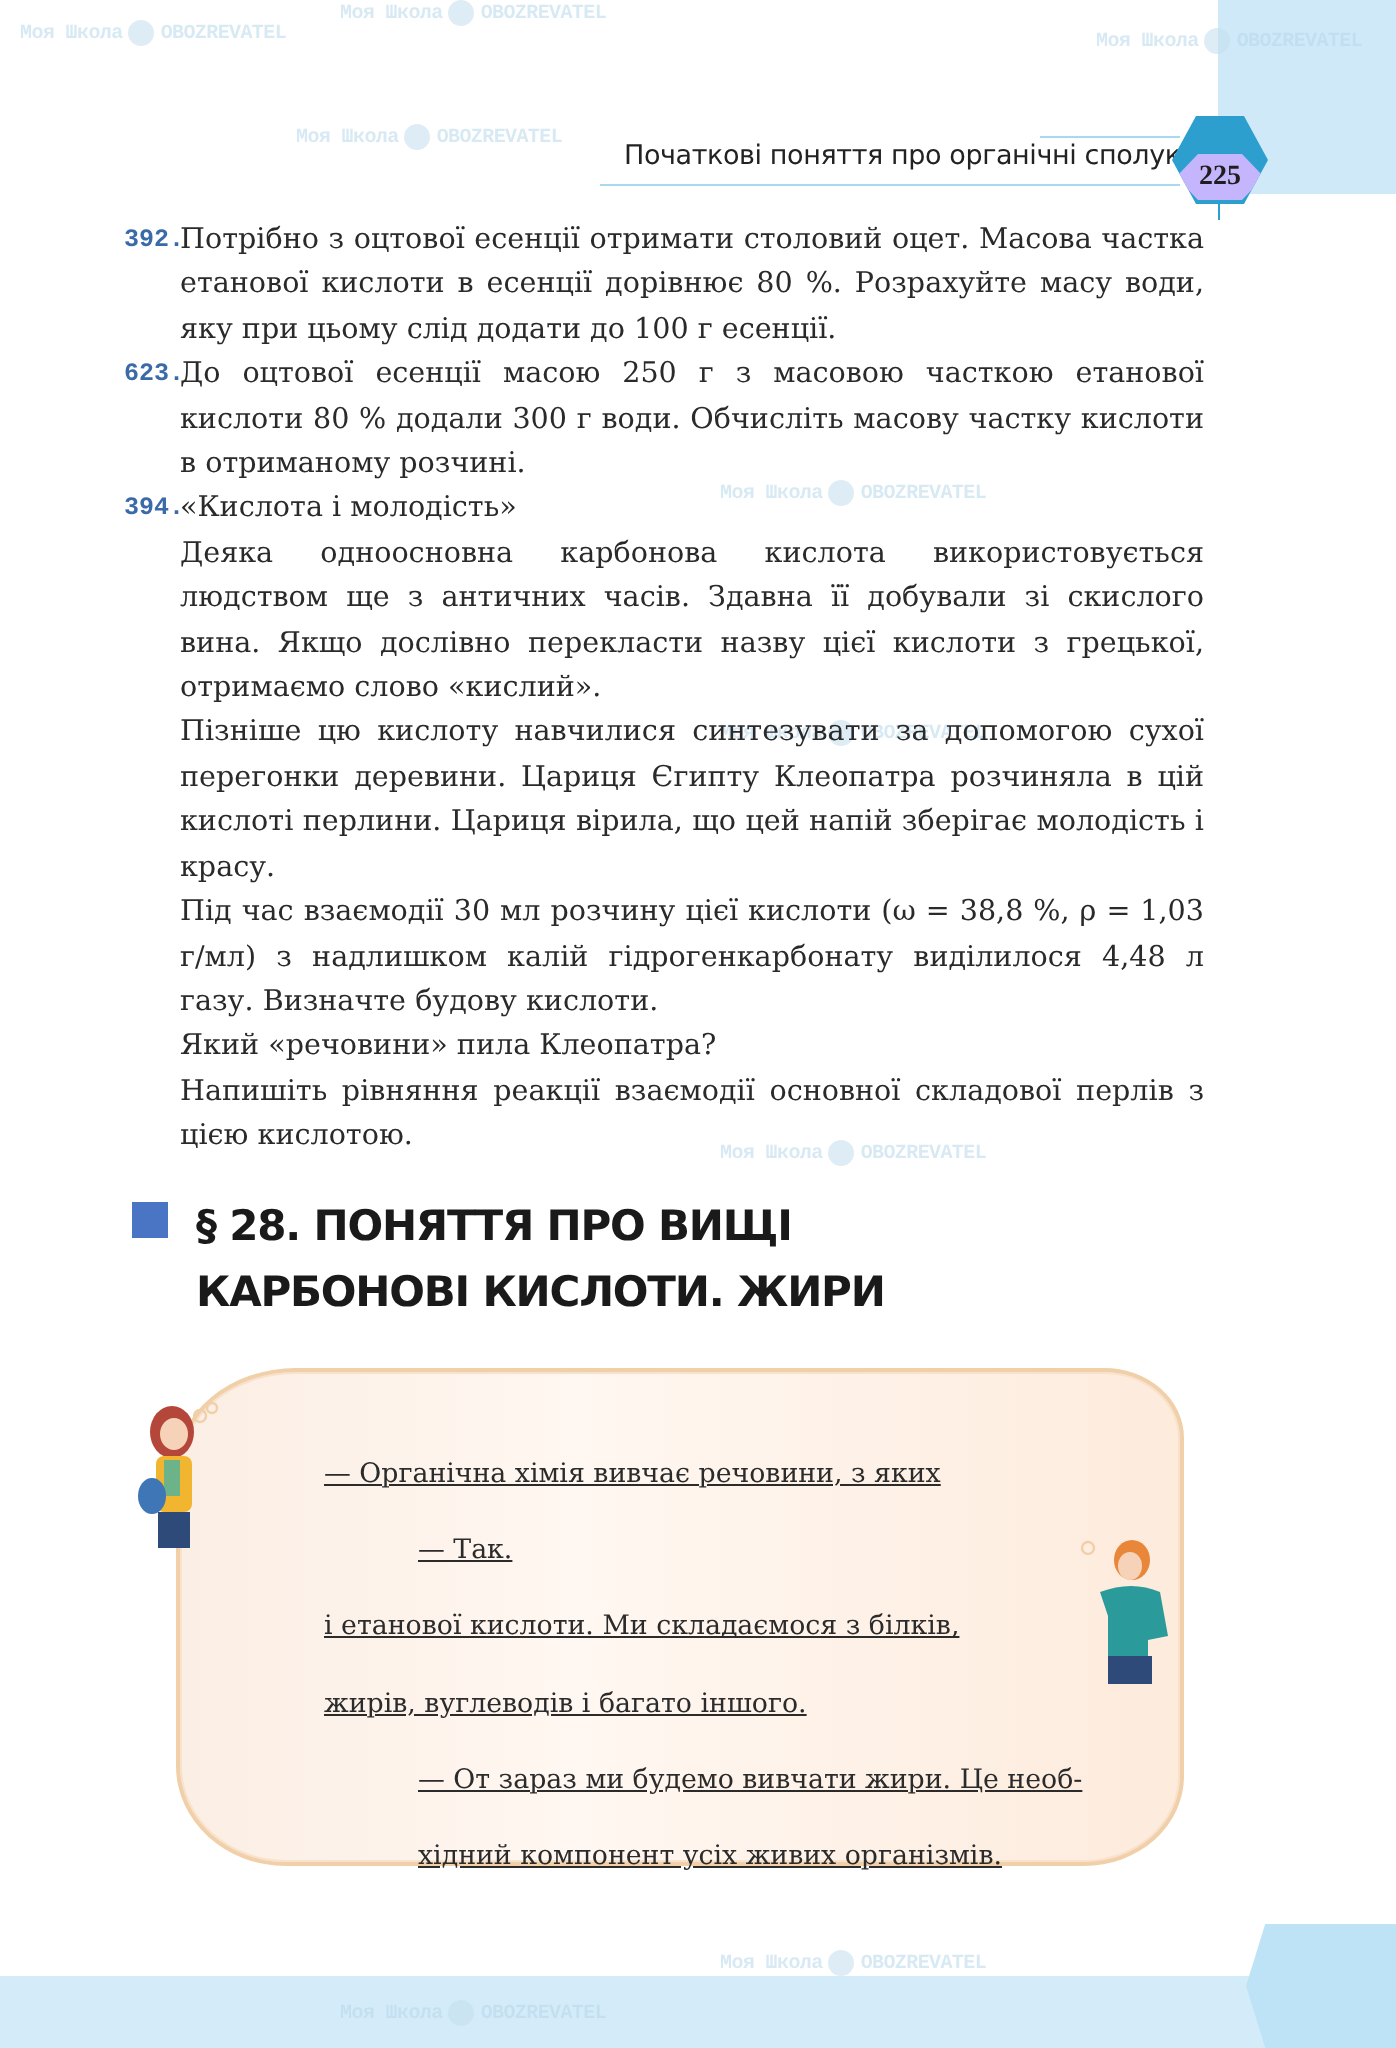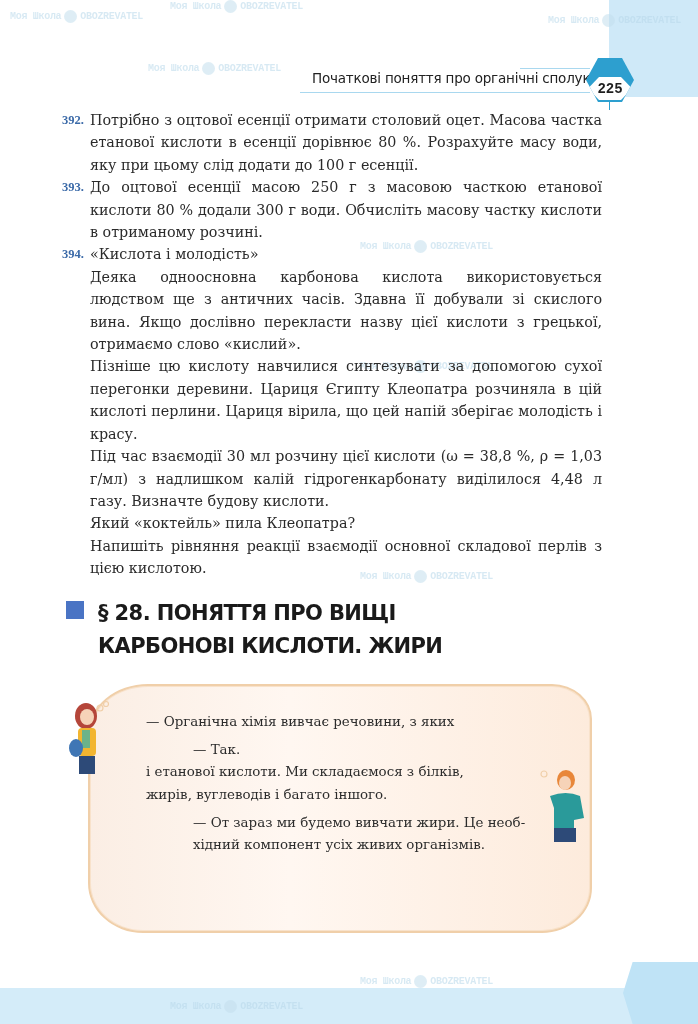--- a/index.html
+++ b/index.html
@@ -41,39 +41,39 @@
       position: absolute; left: 520px; top: 68px; width: 70px; height: 1px;
       background: #a9d8ef;
     }
     .page-hex {
       position: absolute; left: 586px; top: 58px; width: 48px; height: 44px;
       background: #2d9fcf;
       clip-path: polygon(25% 0, 75% 0, 100% 50%, 75% 100%, 25% 100%, 0 50%);
     }
     .page-hex-inner {
       position: absolute; left: 2px; top: 2px; right: 2px; bottom: 2px;
-      background: #ffffff;
+      background: #c4b5fd;
       clip-path: polygon(25% 0, 75% 0, 100% 50%, 75% 100%, 25% 100%, 0 50%);
       display: flex; align-items: center; justify-content: center;
-      font-family: Liberation Mono, monospace; font-weight: bold;
+      font-family: Liberation Serif, serif; font-weight: bold;
       font-size: 14px; color: #1e1e1e; margin-top: 17px;
     }
     .hex-stem {
       position: absolute; left: 609px; top: 100px; width: 1px; height: 10px;
       background: #2d9fcf;
     }
     
     .problems {
       position: absolute; left: 62px; top: 109px; width: 540px;
       font-size: 14.3px; line-height: 22.4px;
     }
     .problem { position: relative; padding-left: 28px; }
     .pnum {
       position: absolute; left: 0; top: 0;
-      font-family: Liberation Serif, serif; font-weight: bold;
+      font-family: Liberation Mono, monospace; font-weight: bold;
       font-size: 12.5px; color: #3b6aa8;
     }
     .ptext { text-align: justify; }
     .ptitle { font-weight: normal; }
     
     .section-square {
       position: absolute; left: 66px; top: 601px; width: 18px; height: 18px;
       background: #4a74c4;
     }
     .section-title {
@@ -87,21 +87,21 @@
       position: absolute; left: 88px; top: 684px; width: 500px; height: 245px;
       background: linear-gradient(90deg, #fbeee4 0%, #fff7f1 40%, #fdebdc 100%);
       border: 2px solid #f0cfa9;
       border-radius: 60px 40px 50px 55px / 50px 35px 45px 50px;
       box-shadow: 0 0 0 1px #f8e2cb inset;
     }
     .dialogue {
       position: absolute; left: 146px; top: 711px; width: 420px;
       font-size: 13.4px; line-height: 22.2px; color: #2b2b2b;
     }
-    .dlg { margin: 0; }
+    .dlg { margin: 16px; text-decoration: underline; }
     .dlg.indent { padding-left: 47px; }
     .dlg.gap { margin-top: 6px; }
     
     .girl {
       position: absolute; left: 66px; top: 700px; width: 44px; height: 80px;
     }
     .boy {
       position: absolute; left: 540px; top: 768px; width: 48px; height: 78px;
     }
     .watermark {
@@ -138,30 +138,30 @@
   <div class="page-hex-inner">225</div>
 </div>
 <div class="hex-stem"></div>
 
 <div class="problems">
   <div class="problem">
     <span class="pnum">392.</span>
     <div class="ptext">Потрібно з оцтової есенції отримати столовий оцет. Масова частка етанової кислоти в есенції дорівнює 80 %. Розрахуйте масу води, яку при цьому слід додати до 100 г есенції.</div>
   </div>
   <div class="problem">
-    <span class="pnum">393.</span>
+    <span class="pnum">623.</span>
     <div class="ptext">До оцтової есенції масою 250 г з масовою часткою етанової кислоти 80 % додали 300 г води. Обчисліть масову частку кислоти в отриманому розчині.</div>
   </div>
   <div class="problem">
     <span class="pnum">394.</span>
     <div class="ptitle">«Кислота і молодість»</div>
     <div class="ptext">Деяка одноосновна карбонова кислота використовується людством ще з античних часів. Здавна її добували зі скислого вина. Якщо дослівно перекласти назву цієї кислоти з грецької, отримаємо слово «кислий».</div>
     <div class="ptext">Пізніше цю кислоту навчилися синтезувати за допомогою сухої перегонки деревини. Цариця Єгипту Клеопатра розчиняла в цій кислоті перлини. Цариця вірила, що цей напій зберігає молодість і красу.</div>
     <div class="ptext">Під час взаємодії 30 мл розчину цієї кислоти (ω = 38,8 %, ρ = 1,03 г/мл) з надлишком калій гідрогенкарбонату виділилося 4,48 л газу. Визначте будову кислоти.</div>
-    <div class="ptext">Який «коктейль» пила Клеопатра?</div>
+    <div class="ptext">Який «речовини» пила Клеопатра?</div>
     <div class="ptext">Напишіть рівняння реакції взаємодії основної складової перлів з цією кислотою.</div>
   </div>
 </div>
 
 <div class="section-square"></div>
 <div class="section-title">
   <div>§ 28. ПОНЯТТЯ ПРО ВИЩІ</div>
   <div>КАРБОНОВІ КИСЛОТИ. ЖИРИ</div>
 </div>
 

